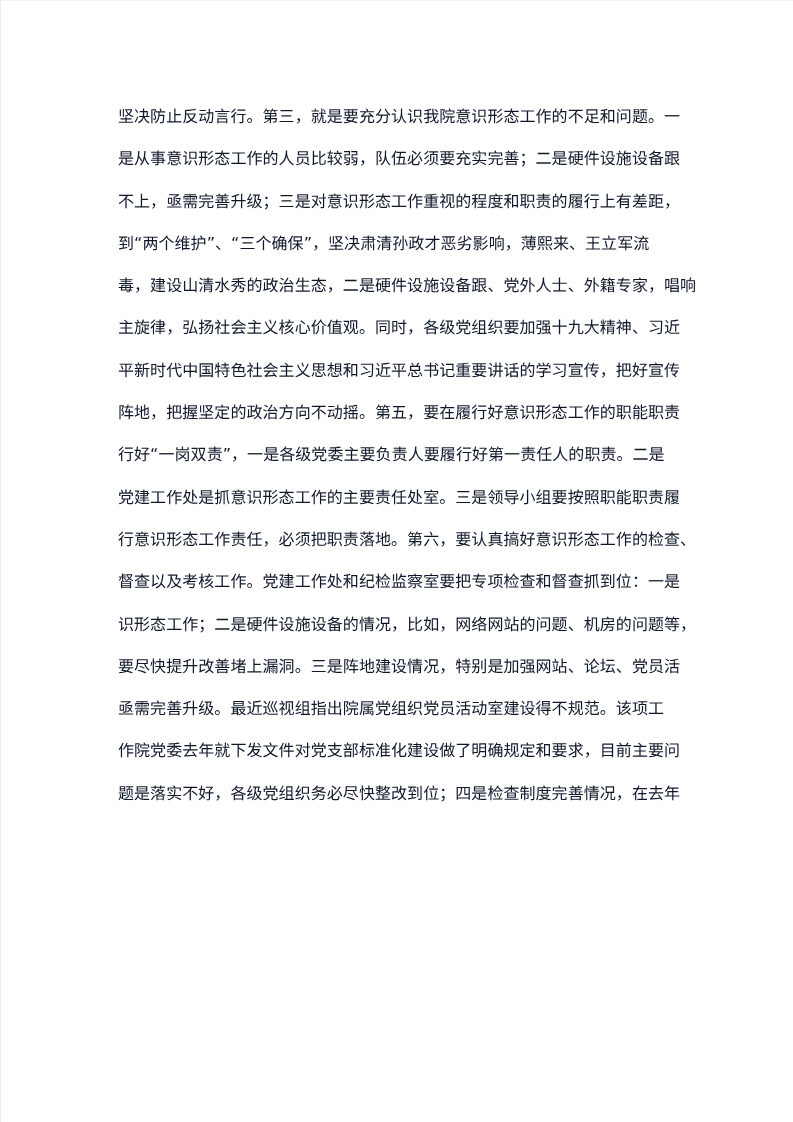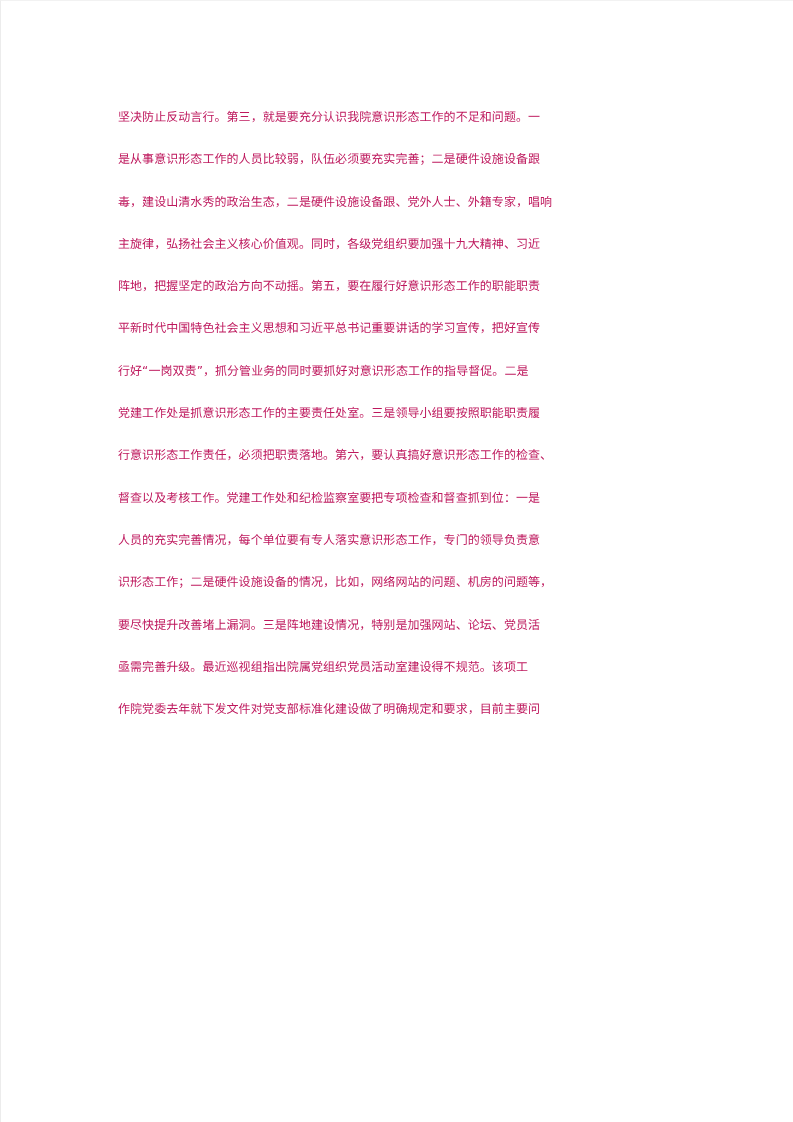--- a/index.html
+++ b/index.html
@@ -24,41 +24,43 @@
   }
   .text-block {
     position: absolute;
     left: 117px;
     top: 95px;
     width: 562px;
   }
   .doc-line {
     height: 42.3px;
     line-height: 42.3px;
-    font-size: 12px;
+    font-size: 16px;
     letter-spacing: 0.06px;
-    color: #be185d;
+    color: #0f172a;
     white-space: nowrap;
     overflow: visible;
   }
 </style>
 </head>
 <body>
 
 <div class="page" style="background: rgb(255, 255, 255); color: rgb(76, 76, 76); border-left-color: rgb(236, 236, 236);">
   <div class="text-block">
       <div class="doc-line">坚决防止反动言行。第三，就是要充分认识我院意识形态工作的不足和问题。一</div>
       <div class="doc-line">是从事意识形态工作的人员比较弱，队伍必须要充实完善；二是硬件设施设备跟</div>
+      <div class="doc-line">不上，亟需完善升级；三是对意识形态工作重视的程度和职责的履行上有差距，</div>
+      <div class="doc-line">到“两个维护”、“三个确保”，坚决肃清孙政才恶劣影响，薄熙来、王立军流</div>
       <div class="doc-line">毒，建设山清水秀的政治生态，二是硬件设施设备跟、党外人士、外籍专家，唱响</div>
       <div class="doc-line">主旋律，弘扬社会主义核心价值观。同时，各级党组织要加强十九大精神、习近</div>
+      <div class="doc-line">平新时代中国特色社会主义思想和习近平总书记重要讲话的学习宣传，把好宣传</div>
       <div class="doc-line">阵地，把握坚定的政治方向不动摇。第五，要在履行好意识形态工作的职能职责</div>
-      <div class="doc-line">平新时代中国特色社会主义思想和习近平总书记重要讲话的学习宣传，把好宣传</div>
-      <div class="doc-line">行好“一岗双责”，抓分管业务的同时要抓好对意识形态工作的指导督促。二是</div>
+      <div class="doc-line">行好“一岗双责”，一是各级党委主要负责人要履行好第一责任人的职责。二是</div>
       <div class="doc-line">党建工作处是抓意识形态工作的主要责任处室。三是领导小组要按照职能职责履</div>
       <div class="doc-line">行意识形态工作责任，必须把职责落地。第六，要认真搞好意识形态工作的检查、</div>
       <div class="doc-line">督查以及考核工作。党建工作处和纪检监察室要把专项检查和督查抓到位：一是</div>
-      <div class="doc-line">人员的充实完善情况，每个单位要有专人落实意识形态工作，专门的领导负责意</div>
       <div class="doc-line">识形态工作；二是硬件设施设备的情况，比如，网络网站的问题、机房的问题等，</div>
       <div class="doc-line">要尽快提升改善堵上漏洞。三是阵地建设情况，特别是加强网站、论坛、党员活</div>
       <div class="doc-line">亟需完善升级。最近巡视组指出院属党组织党员活动室建设得不规范。该项工</div>
       <div class="doc-line">作院党委去年就下发文件对党支部标准化建设做了明确规定和要求，目前主要问</div>
+      <div class="doc-line">题是落实不好，各级党组织务必尽快整改到位；四是检查制度完善情况，在去年</div>
     </div>
 </div>
 
 </body></html>

